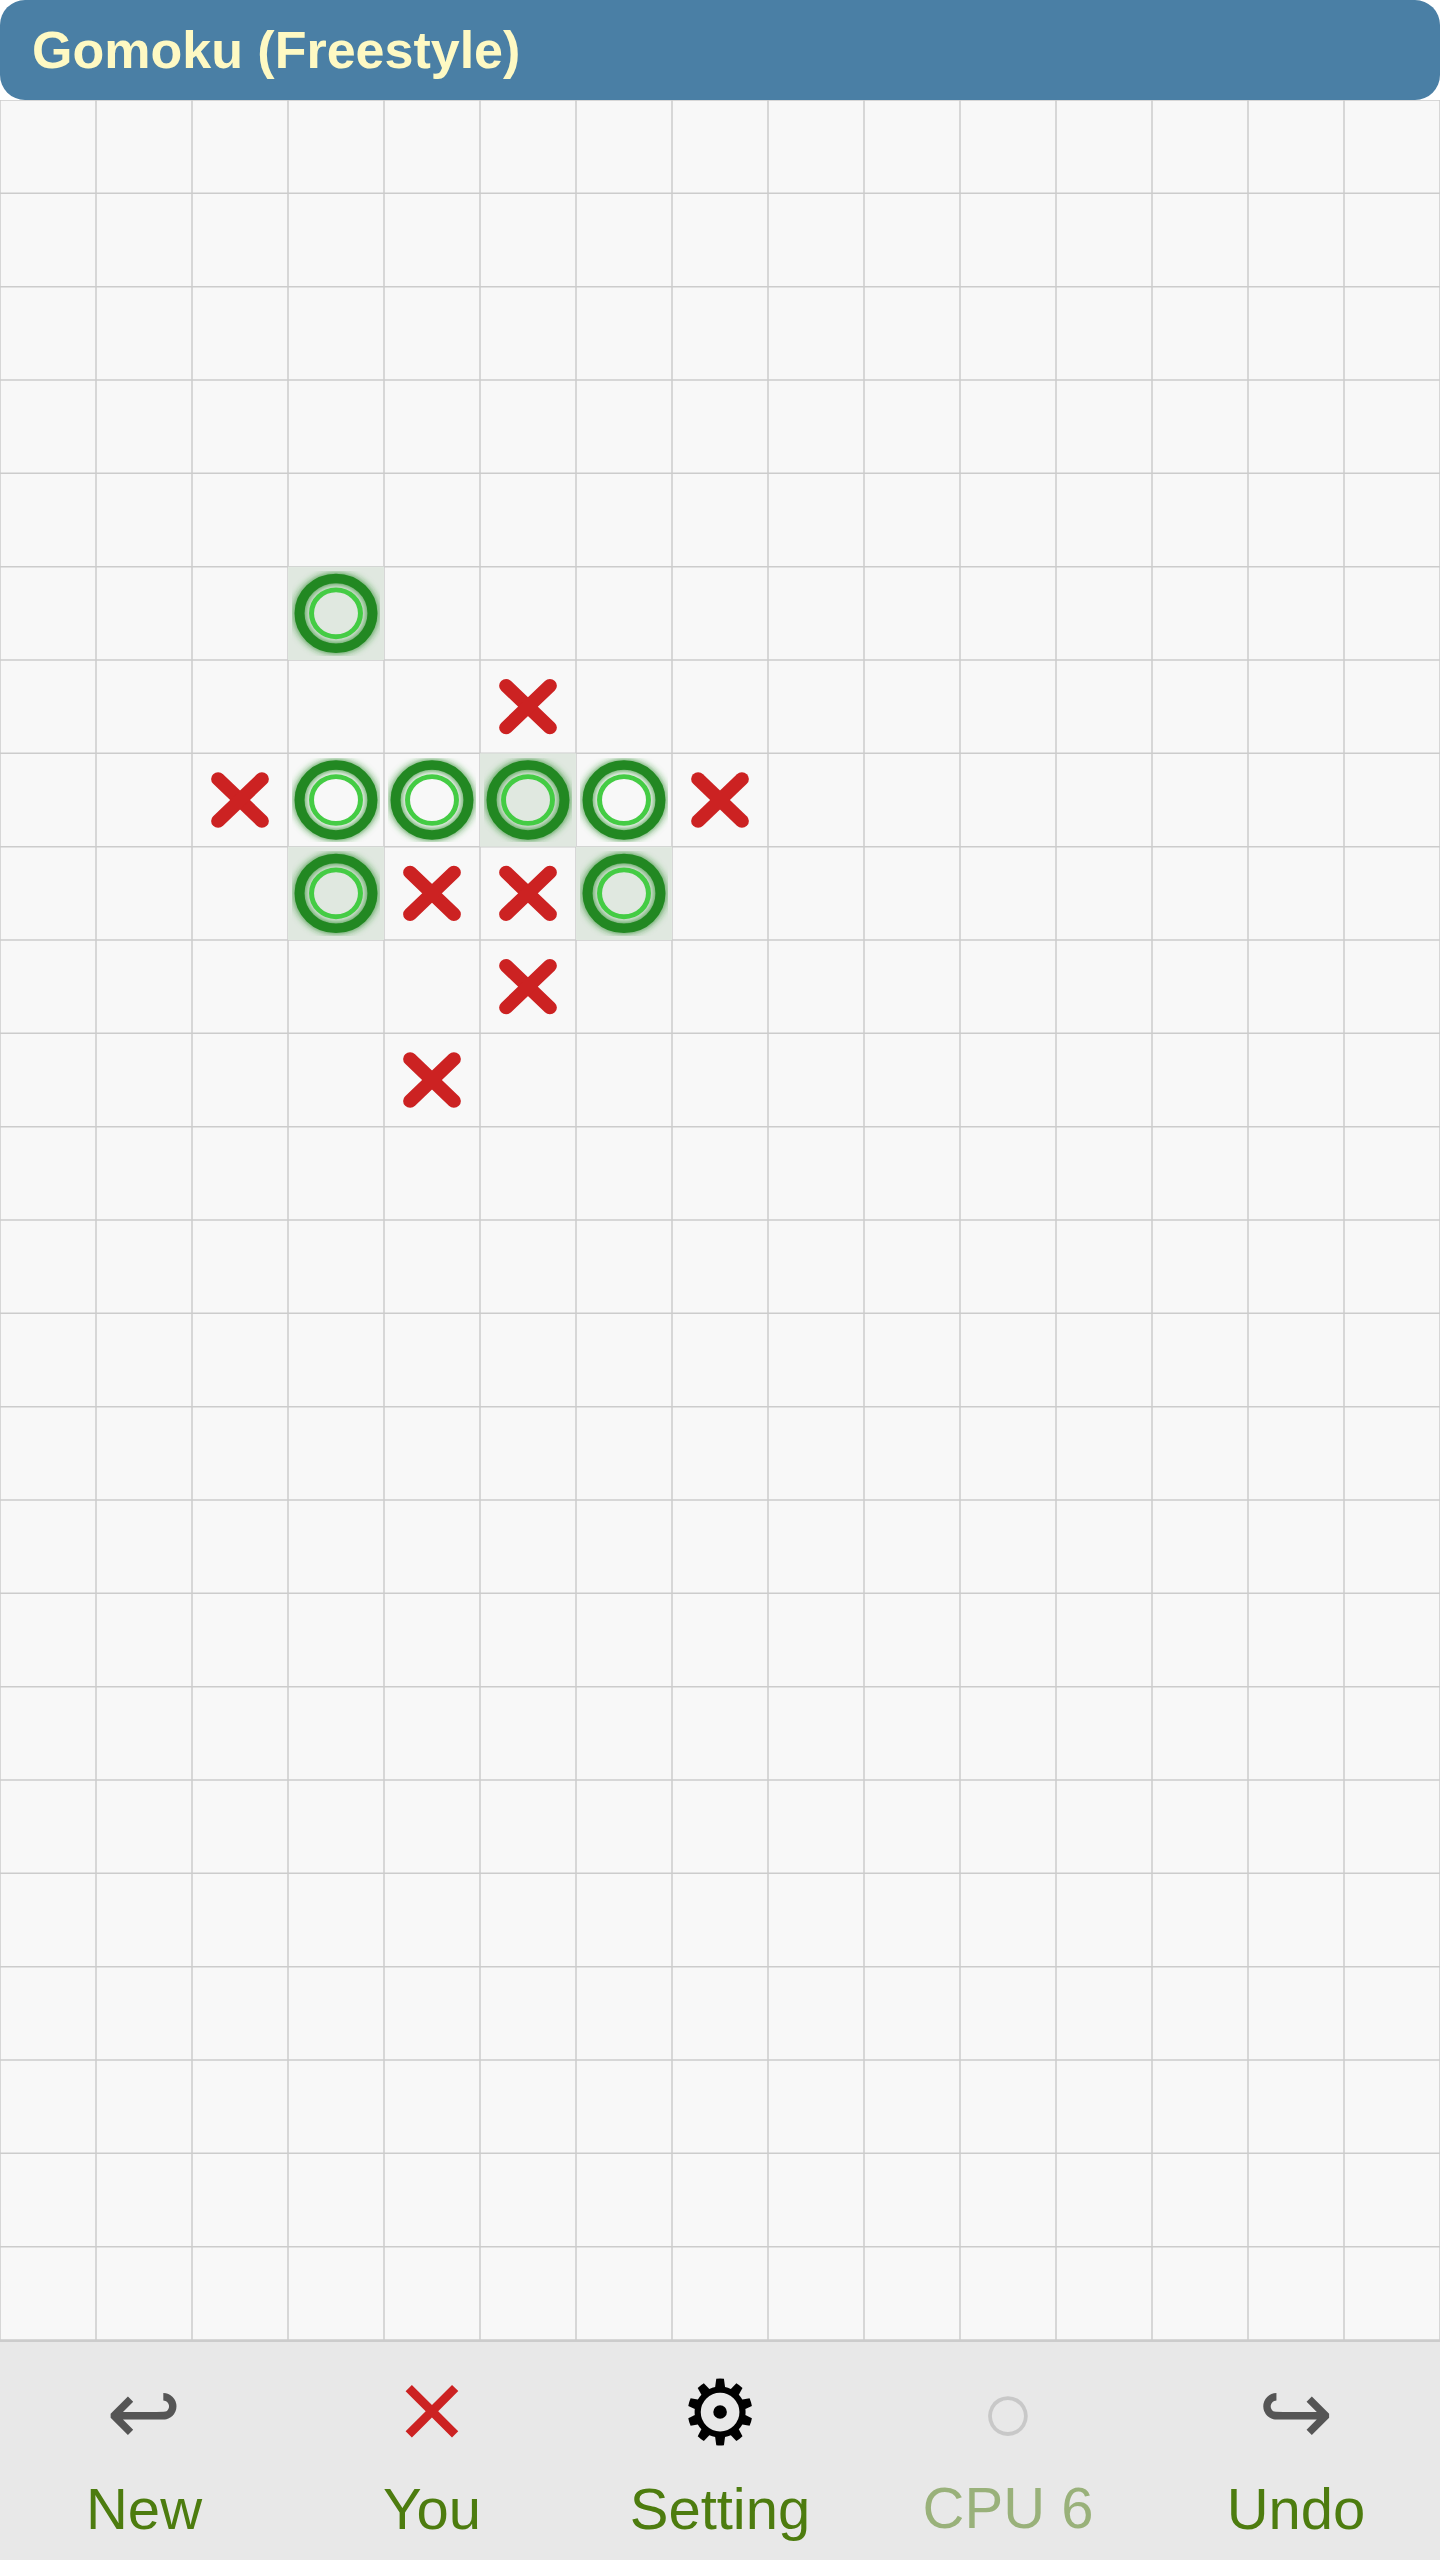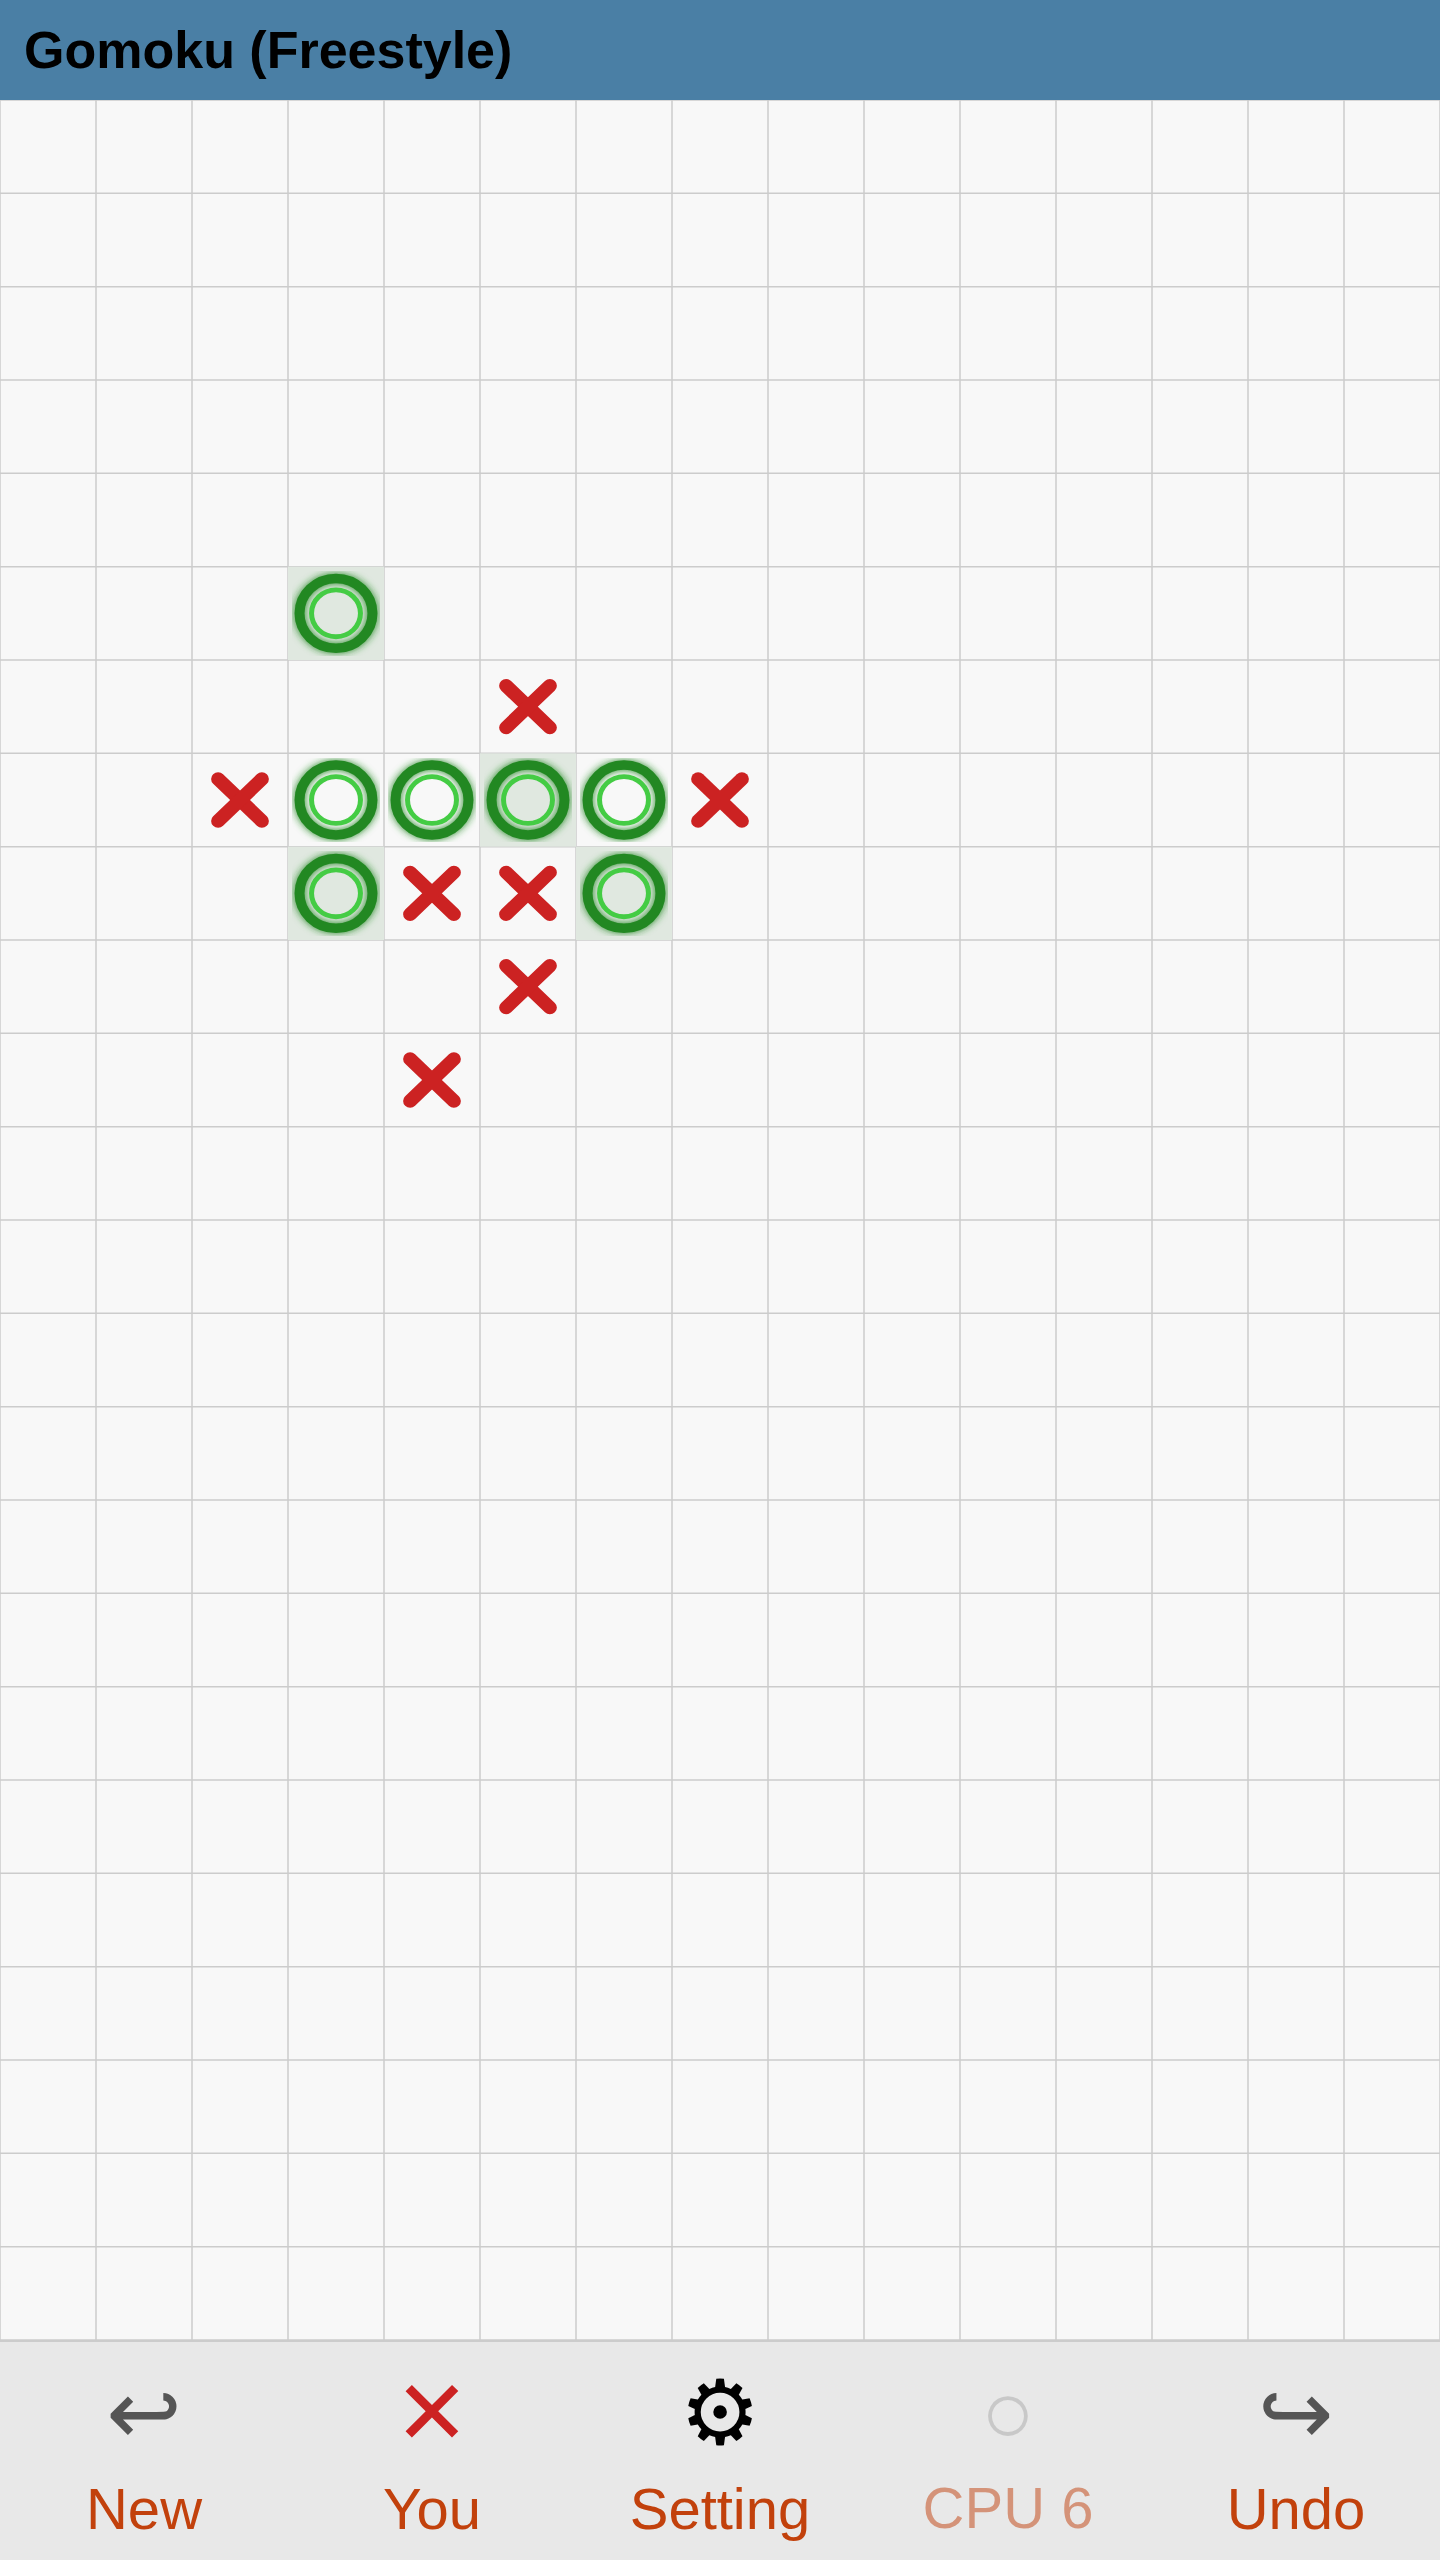--- a/index.html
+++ b/index.html
@@ -9,27 +9,28 @@
       height: 2560px;
       background: #fff;
       font-family: Arial, sans-serif;
       overflow: hidden;
       display: flex;
       flex-direction: column;
     }
 
     #title-bar {
       background: #4a7fa5;
-      color: #000000;
+      color: #fef9c3;
       font-size: 52px;
       font-weight: bold;
-      padding: 18px 24px;
+      padding: 18px 32px;
       height: 100px;
       display: flex;
       align-items: center;
+      border-radius: 25px;
     }
 
     #game-area {
       flex: 1;
       position: relative;
       background: #f8f8f8;
       overflow: hidden;
     }
 
     svg#board-svg {
@@ -56,21 +57,21 @@
       padding: 20px 10px;
     }
 
     .bottom-btn .btn-icon {
       font-size: 90px;
       margin-bottom: 10px;
     }
 
     .bottom-btn .btn-label {
       font-size: 58px;
-      color: #c2410c;
+      color: #4d7c0f;
     }
 
     .btn-new-icon { color: #555; }
     .btn-you-icon { color: #cc2222; }
     .btn-undo-icon { color: #555; }
 
     .cpu-btn { opacity: 0.5; }
   </style>
 </head>
 <body>

